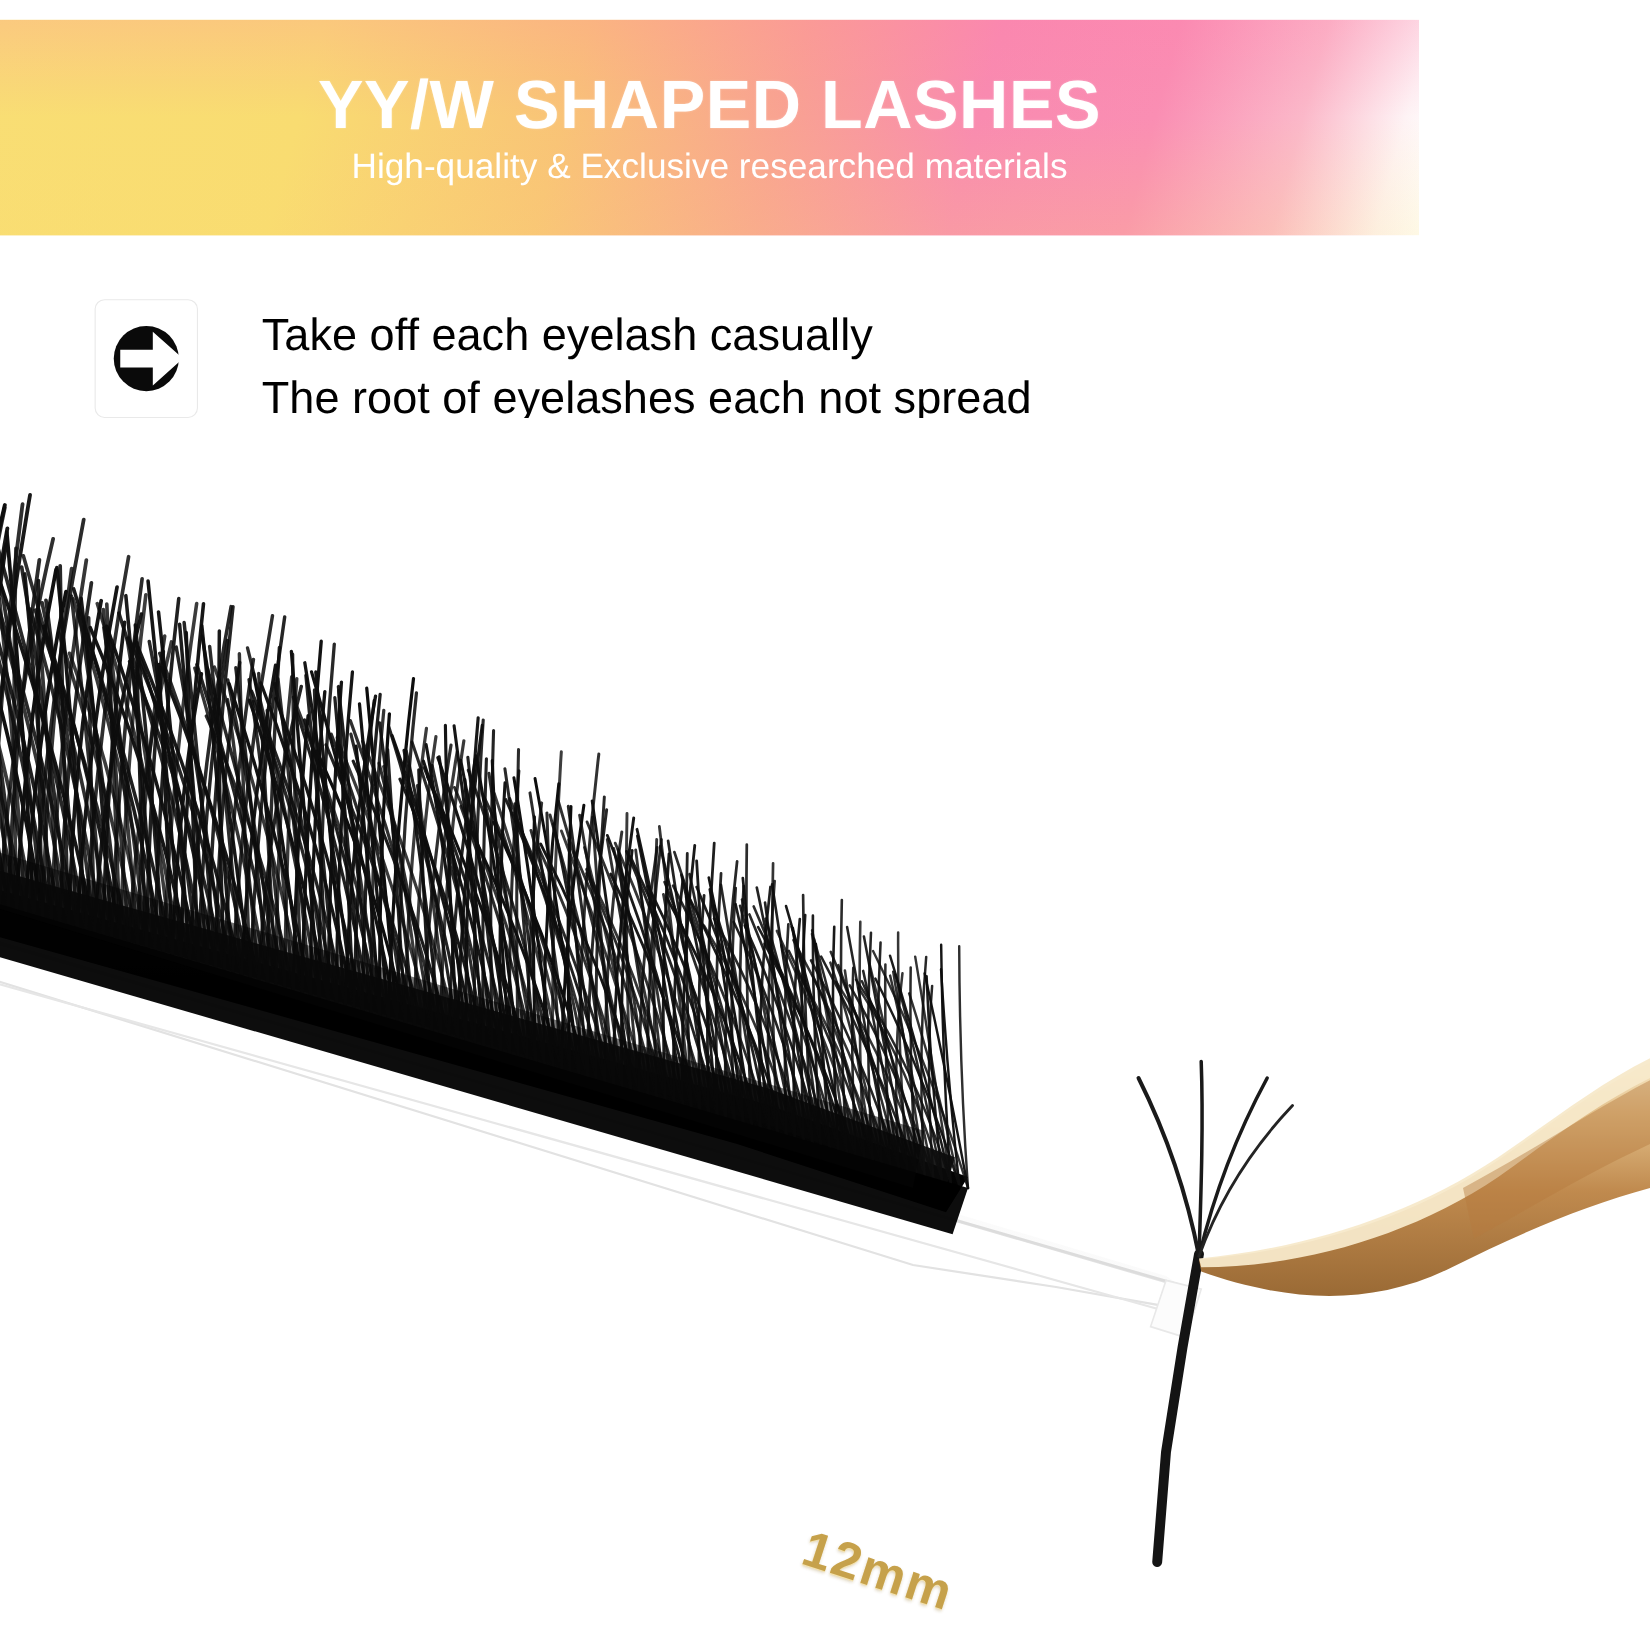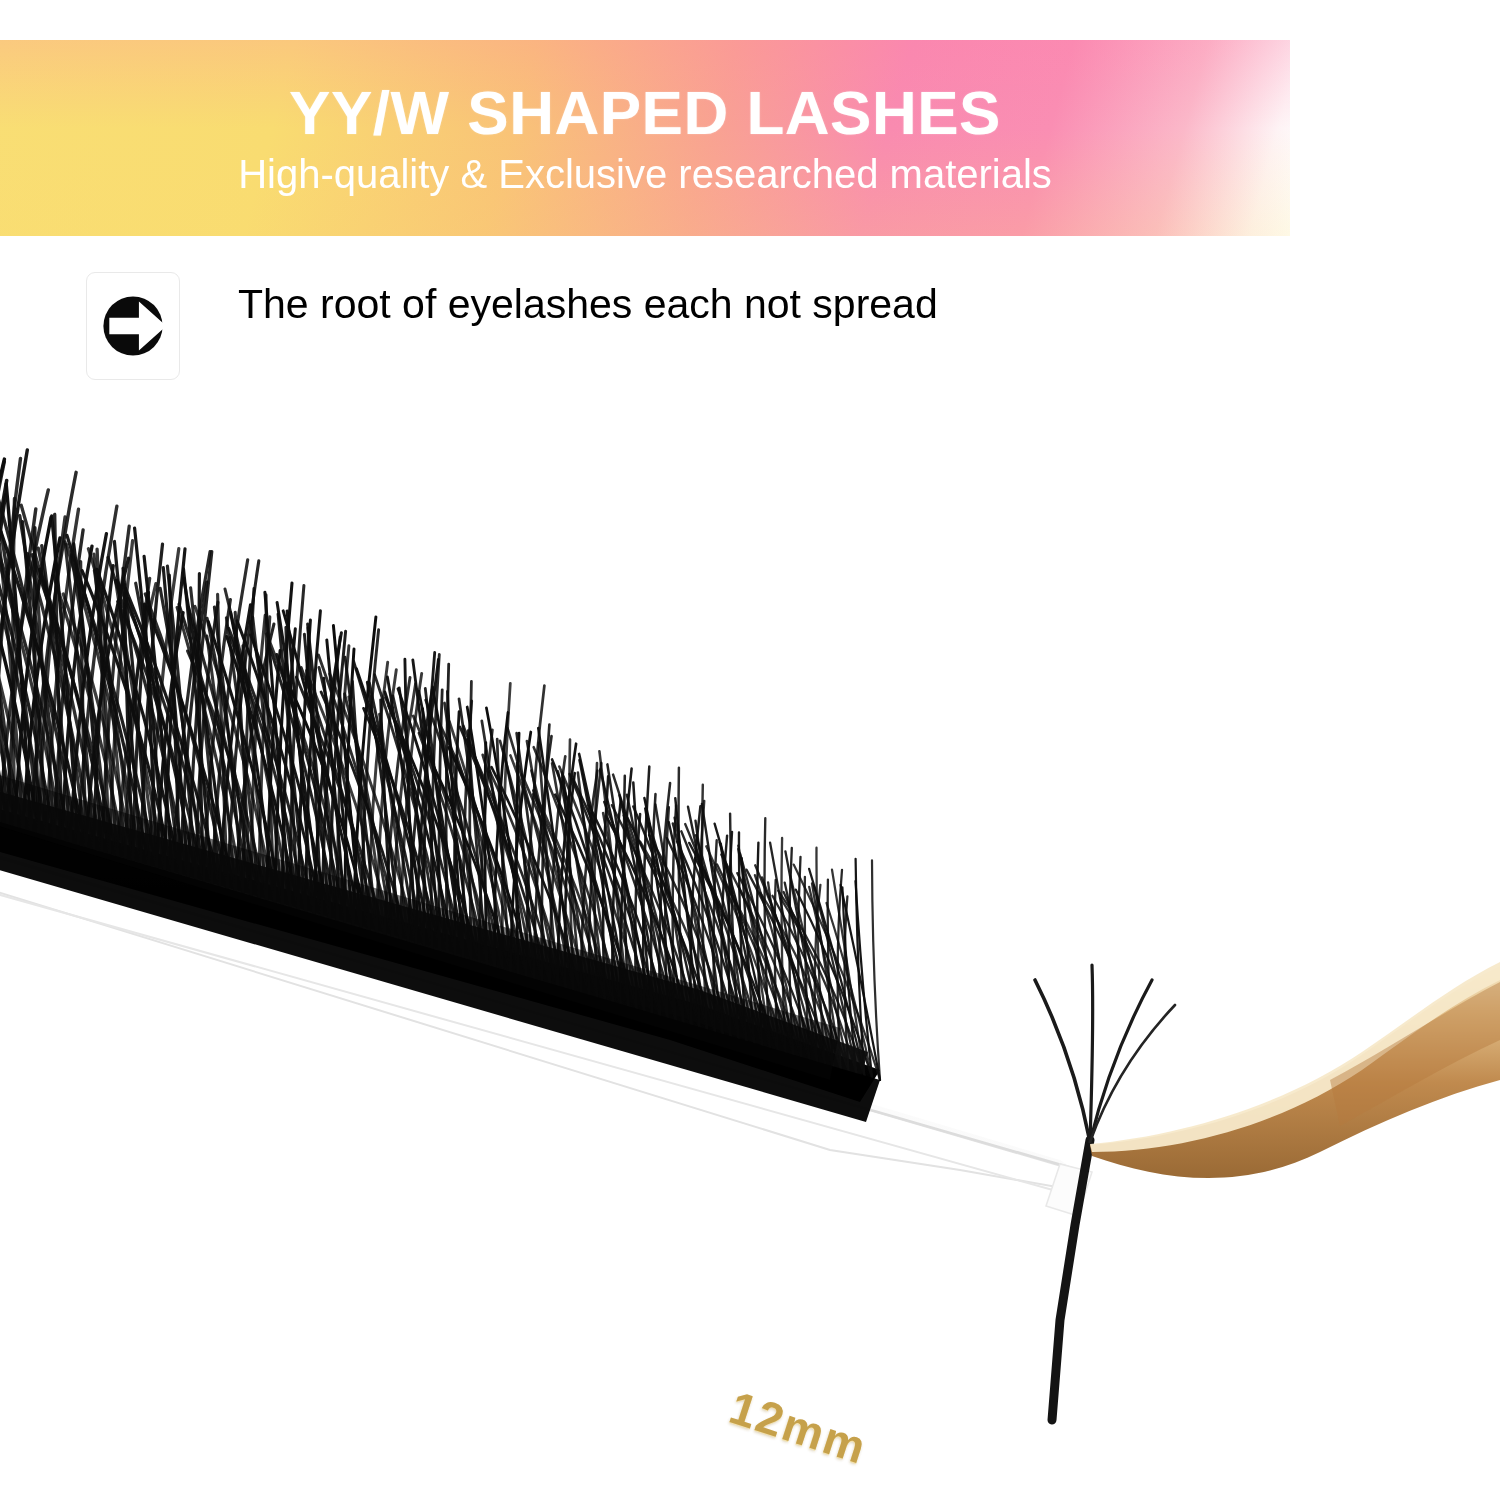--- a/index.html
+++ b/index.html
@@ -12,21 +12,21 @@
     height: 1500px;
     position: relative;
     overflow: hidden;
     font-family: "Liberation Sans", sans-serif;
   }
 
   
   #promo-banner {
     position: absolute;
     left: 0;
-    top: 40px;
+    top: 18px;
     width: 1290px;
     height: 196px;
     background:
       linear-gradient(105deg,
         #F9DE74 0%,
         #F9DC71 22%,
         #F9C377 40%,
         #F9A292 55%,
         #F98BB0 68%,
         #FA8EB3 80%,
@@ -57,21 +57,21 @@
     font-size: 62px;
     font-weight: bold;
     letter-spacing: 0.5px;
     line-height: 1.05;
     margin: 0 0 6px 0;
     text-align: center;
     text-shadow: 0 0 2px rgba(255,255,255,0.35);
   }
   #banner-subtitle {
     color: #ffffff;
-    font-size: 40px;
+    font-size: 32px;
     font-weight: normal;
     line-height: 1.1;
     margin: 0;
     text-align: center;
   }
 
   
   #instruction-row {
     position: absolute;
     left: 86px;
@@ -151,20 +151,21 @@
           <path d="M18 39 L58 39 L58 17 L95 50 L58 83 L58 61 L18 61 Z" fill="#000"></path>
         </mask>
       </defs>
       <circle cx="50" cy="50" r="40" fill="#0a0a0a" mask="url(#arrowMask)"></circle>
 
       <path d="M58 17 L95 50 L58 83 L58 61 L18 61 L18 39 L58 39 Z" fill="none" stroke="none"></path>
     </svg>
   </div>
 
   <div id="instruction-text">
+    <div class="instruction-line">Take off each eyelash casually</div>
     <div class="instruction-line">The root of eyelashes each not spread</div>
   </div>
 </div>
 
 <div id="photo-stage">
 
   <svg width="1500" height="1120" viewBox="0 0 1500 1120">
     <defs>
       <linearGradient id="lashFade" x1="0" y1="1" x2="0" y2="0">
         <stop offset="0%" stop-color="#000000"></stop>

